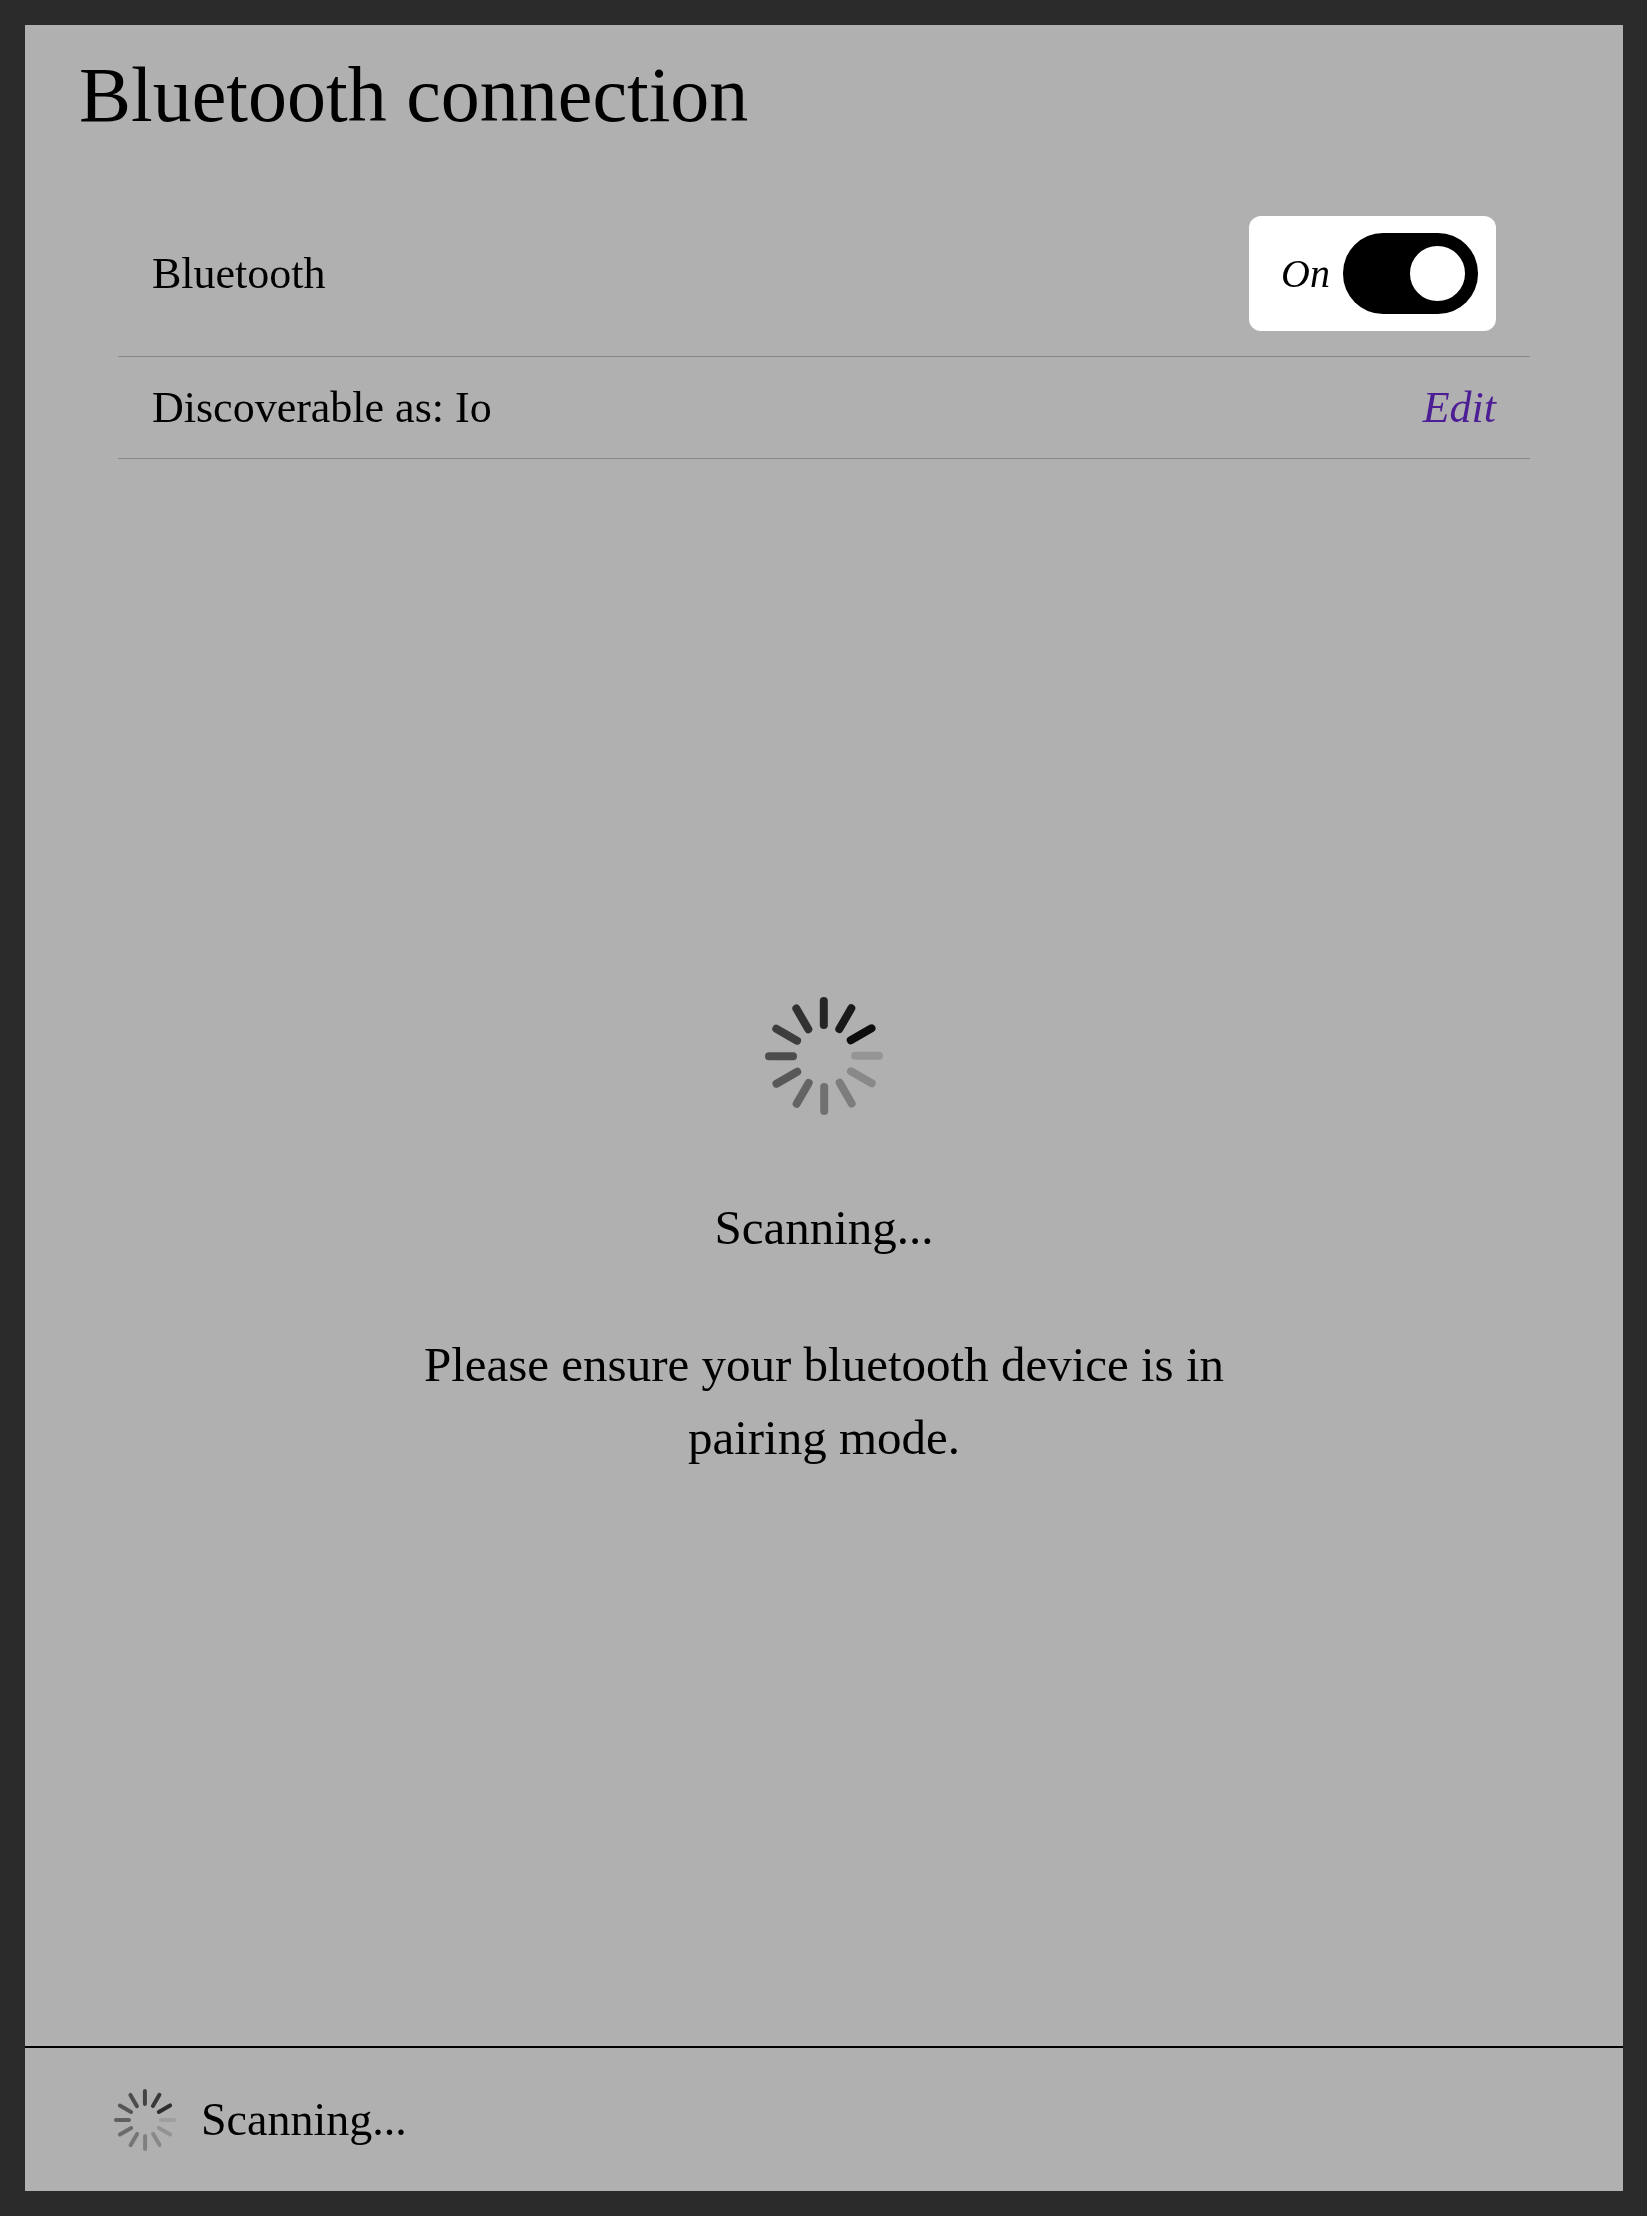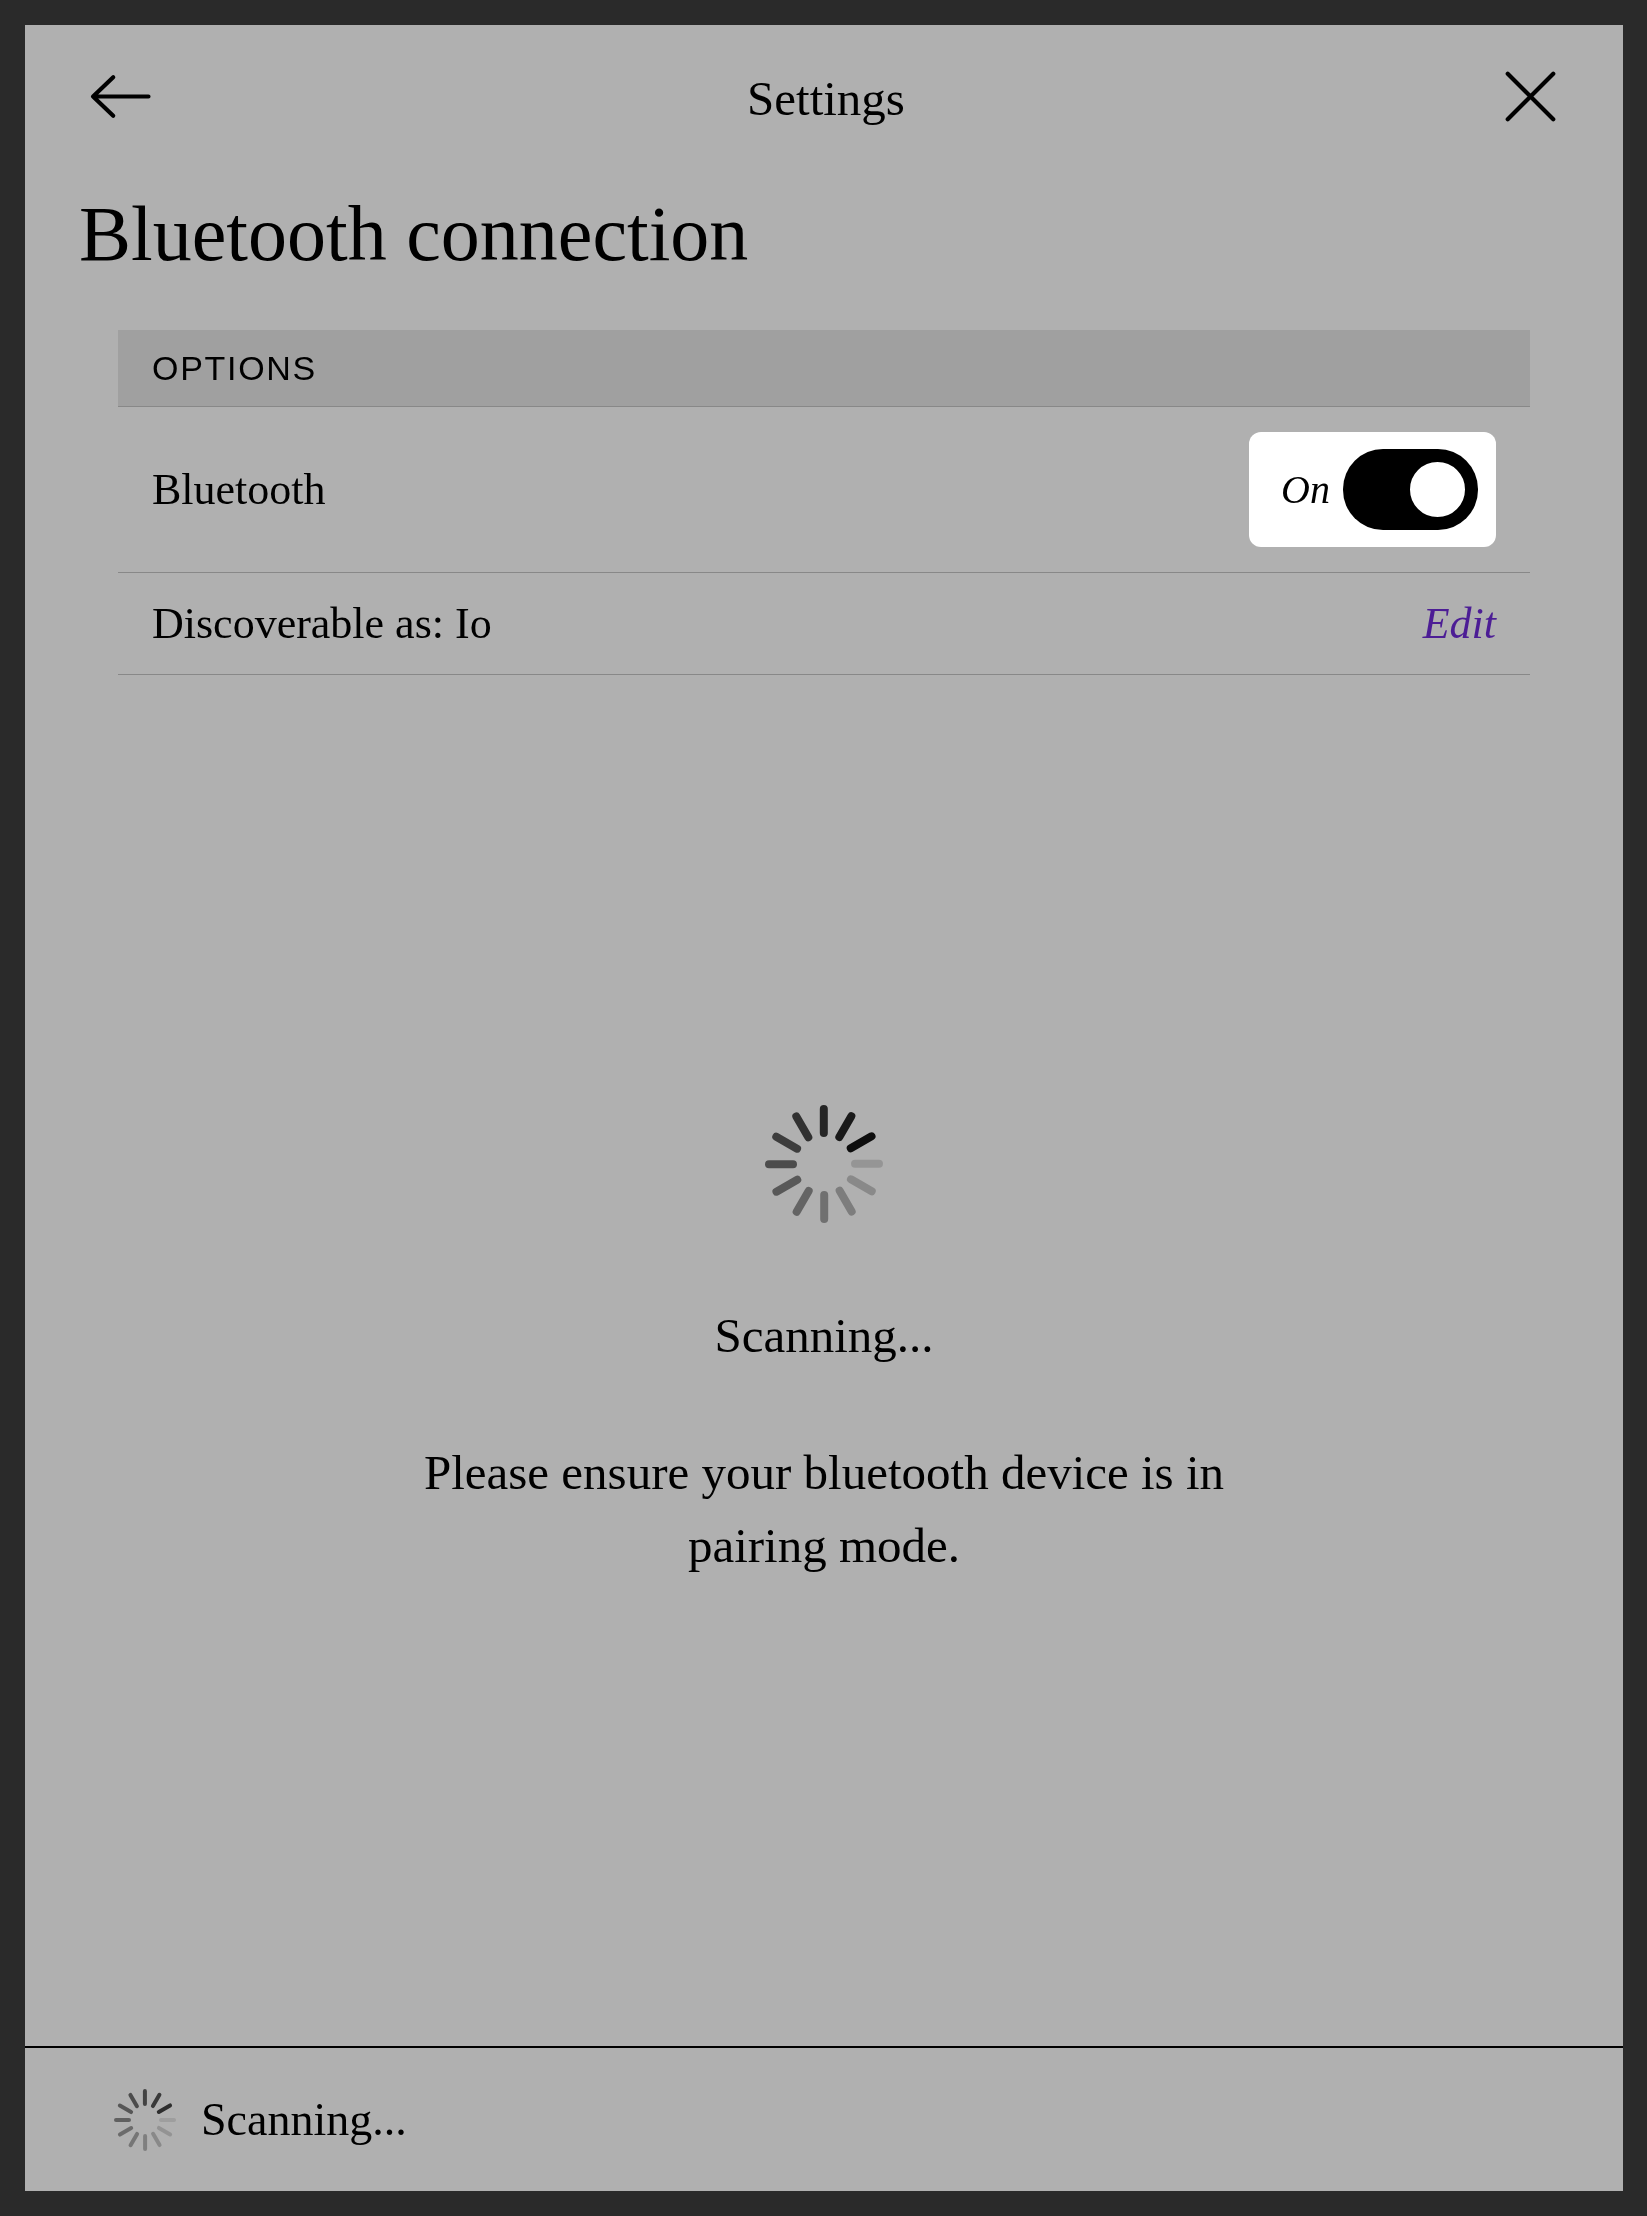--- a/index.html
+++ b/index.html
@@ -199,39 +199,23 @@
     
     .section-gap {
       height: 84px;
     }
   </style>
 </head>
 <body>
 
 <div class="container">
 
-  <div class="header">
-    <div class="back-button">
-      <svg viewBox="0 0 75 58">
-        <path d="M 30 6 L 6 29 L 30 52 M 6 29 L 72 29" stroke="#000" stroke-width="5" fill="none" stroke-linecap="round" stroke-linejoin="round"></path>
-      </svg>
-    </div>
-    <div class="header-title">Settings</div>
-    <div class="close-button">
-      <svg viewBox="0 0 70 70">
-        <path d="M 8 8 L 62 62 M 62 8 L 8 62" stroke="#000" stroke-width="5" fill="none" stroke-linecap="round"></path>
-      </svg>
-    </div>
-  </div>
 
   <div class="page-title">Bluetooth connection</div>
 
-  <div class="section-header">
-    <div class="section-header-text">OPTIONS</div>
-  </div>
 
   <div class="option-row">
     <div class="option-label">Bluetooth</div>
     <div class="toggle-container">
       <div class="toggle-label">On</div>
       <div class="toggle-switch">
         <div class="toggle-knob"></div>
       </div>
     </div>
   </div>

